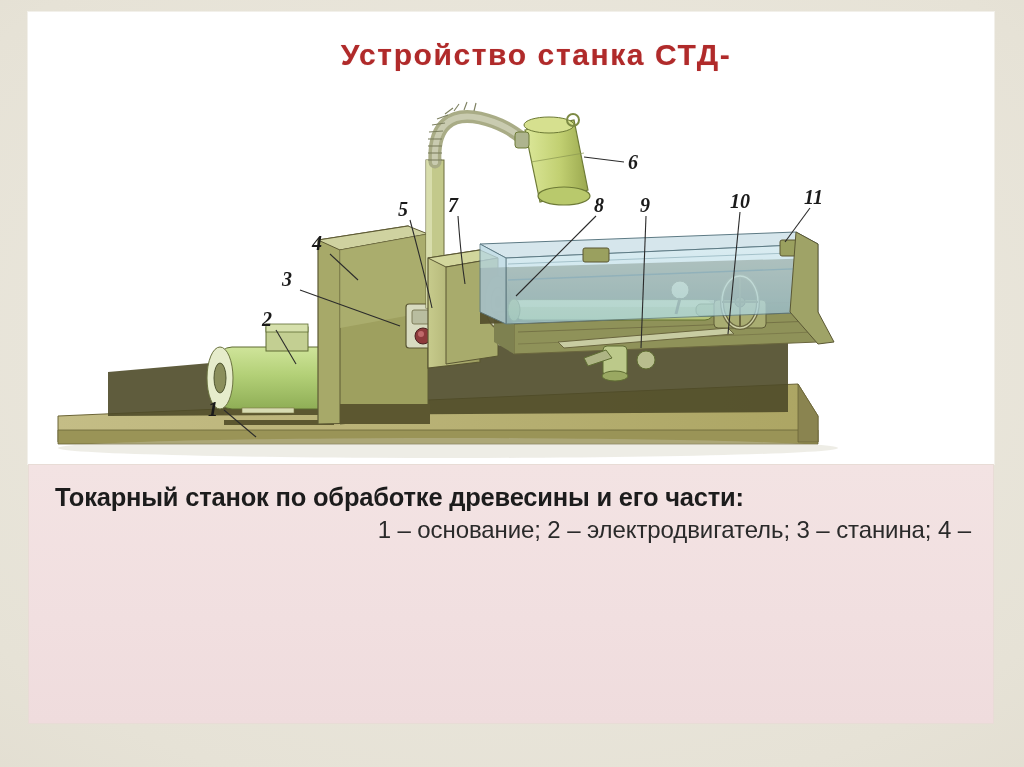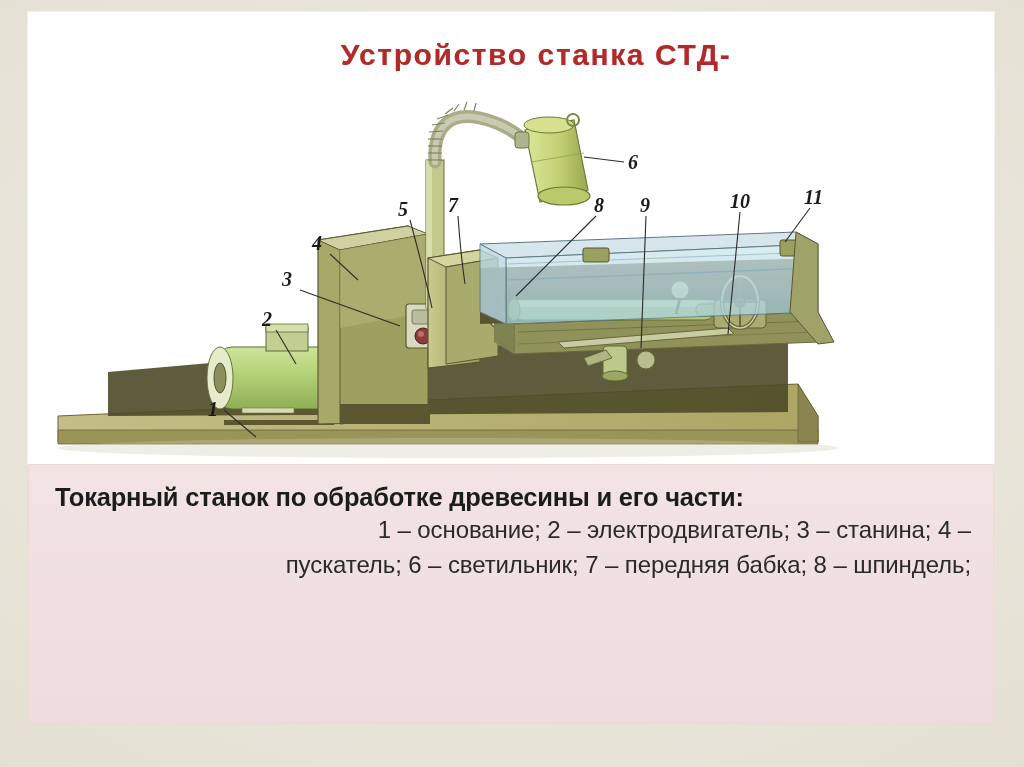--- a/index.html
+++ b/index.html
@@ -317,16 +317,15 @@
         <text class="lbl" x="776" y="192">11</text>
       </g>
     </svg>
   </div>
 
   <div id="title">Устройство станка СТД-</div>
 
   <div id="caption-panel">
     <div id="caption-heading">Токарный станок по обработке древесины и его части:</div>
     <div class="caption-line">1 – основание;  2 – электродвигатель; 3 – станина; 4 –</div>
-    <div class="caption-line">пускатель; 6 – светильник; 7 – передняя бабка; 8 – шпиндель;</div>
   </div>
 
 </div>
 
 </body></html>

